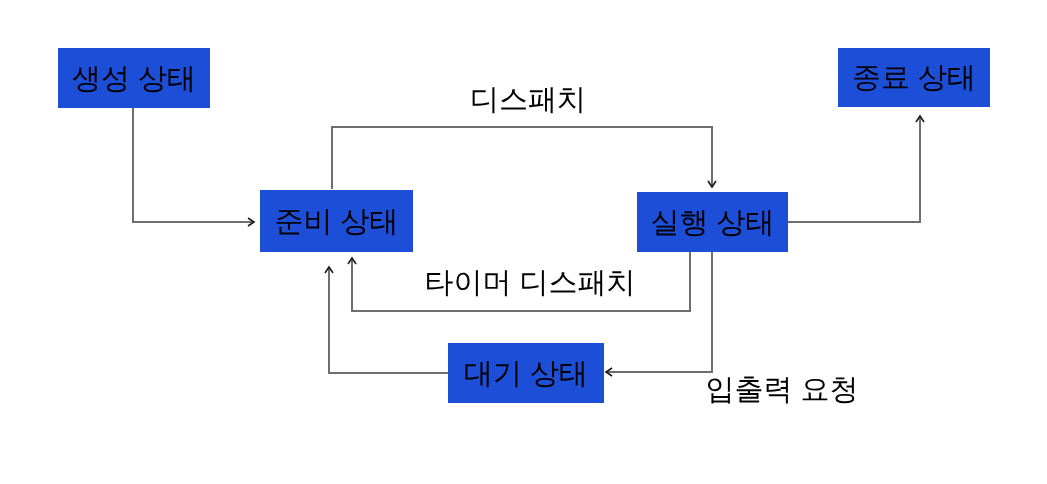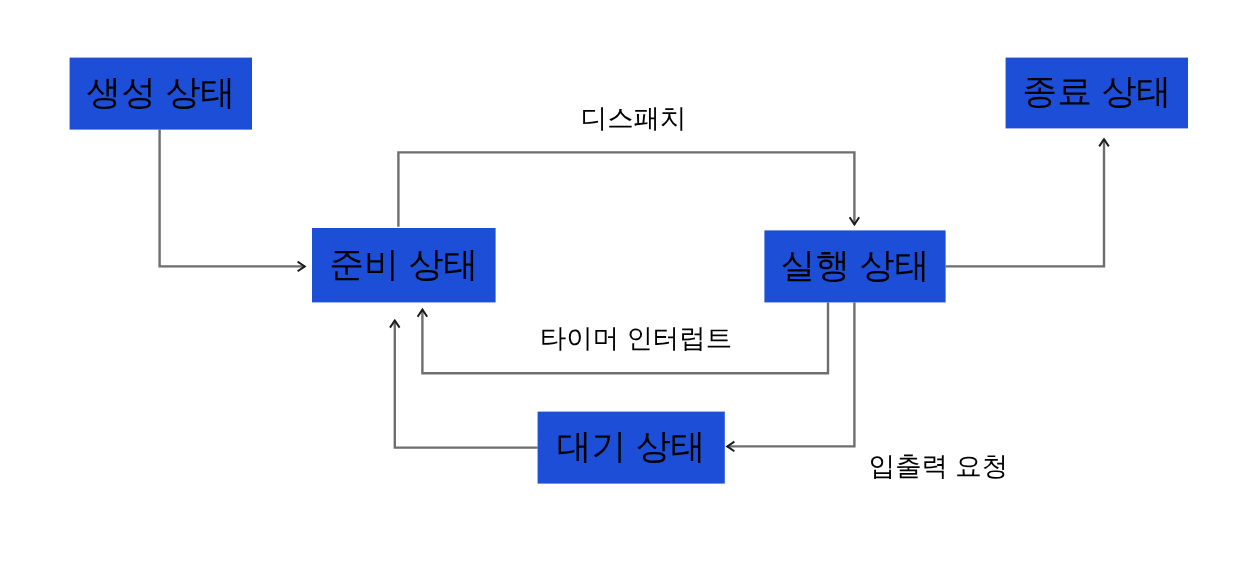--- a/index.html
+++ b/index.html
@@ -29,21 +29,21 @@
     display: flex;
     align-items: center;
     justify-content: center;
     font-size: 29px;
     line-height: 1;
     white-space: nowrap;
   }
   .edge-label {
     position: absolute;
     color: #000000;
-    font-size: 22px;
+    font-size: 29px;
     line-height: 30px;
     white-space: nowrap;
     transform: translateX(-50%);
   }
 </style>
 </head>
 <body>
 
 <div class="canvas">
 
@@ -72,18 +72,18 @@
   <div class="node" style="left:838px; top:48px; width:152px; height:59px;">종료 상태</div>
 
   <div class="node" style="left:260px; top:190px; width:153px; height:62px;">준비 상태</div>
 
   <div class="node" style="left:637px; top:192px; width:151px; height:60px;">실행 상태</div>
 
   <div class="node" style="left:448px; top:343px; width:156px; height:60px;">대기 상태</div>
 
   <div class="edge-label" style="left:528px; top:84px;">디스패치</div>
 
-  <div class="edge-label" style="left:530px; top:267px;">타이머 인터럽트</div>
+  <div class="edge-label" style="left:530px; top:267px;">타이머 디스패치</div>
 
 
   <div class="edge-label" style="left:782px; top:374px;">입출력 요청</div>
 
 </div>
 
 </body></html>

